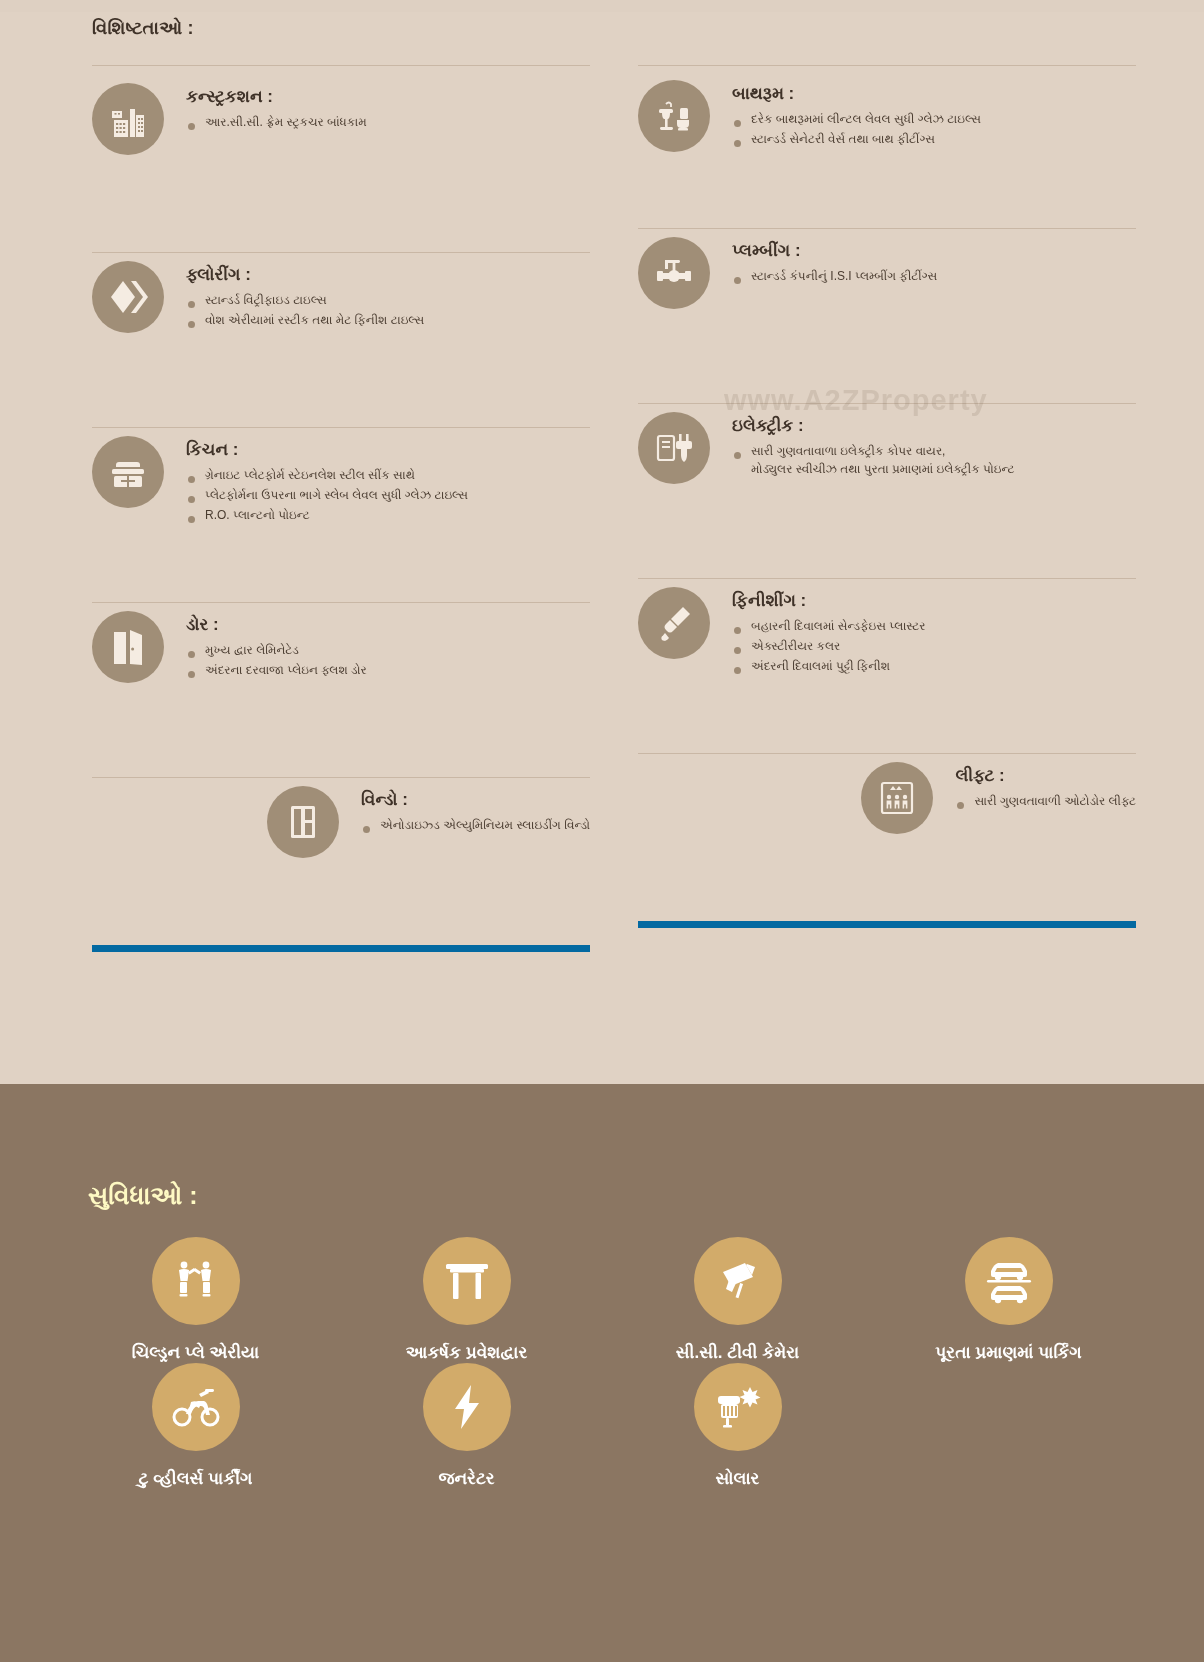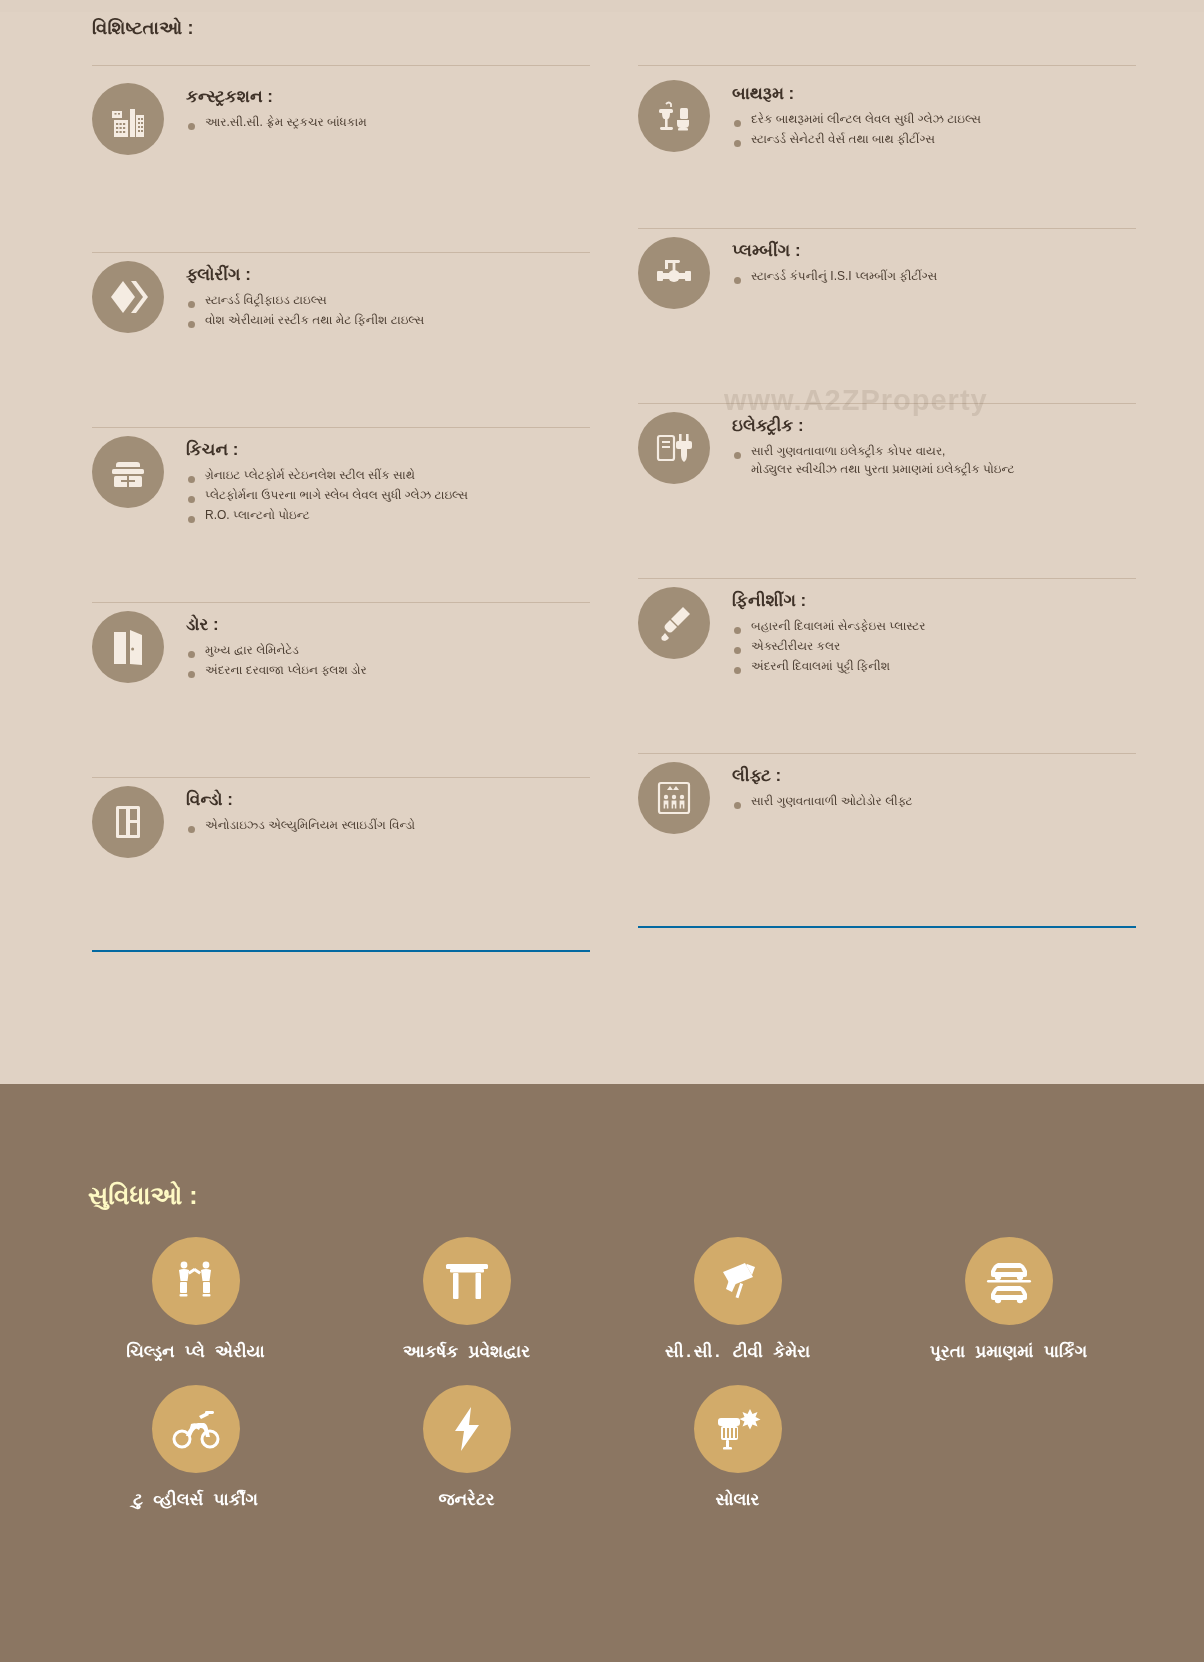--- a/index.html
+++ b/index.html
@@ -36,21 +36,21 @@
   }
   .spec-col{display:flex;flex-direction:column;}
   .spec-row{
     display:flex;
     align-items:flex-start;
     min-height:175px;
     border-top:1px solid #c9b7a5;
     padding-top:8px;
     box-sizing:border-box;
   }
-  .spec-row.last-rule{border-bottom:2px solid #0369a1;}
+  .spec-row.last-rule{border-bottom:7px solid #0369a1;justify-content:flex-end;}
   .spec-col.right .spec-row:first-child{padding-top:14px;min-height:163px;}
   .spec-col.left .spec-row:first-child{padding-top:17px;min-height:187px;}
 
   .badge{
     flex:0 0 auto;
     width:72px;height:72px;border-radius:50%;
     background:#a08e77;
     display:flex;align-items:center;justify-content:center;
     margin-right:22px;
   }
@@ -95,22 +95,20 @@
     font-size:25px;
     font-weight:bold;
     color:#fef9c3;
     padding:76px 0 0 88px;
   }
   .amen-grid{
     display:grid;
     grid-template-columns:repeat(4,1fr);
     padding:0 60px 0 60px;
     margin-top:26px;
-    row-gap:22px;
-    font-family:Liberation Mono, monospace;
   }
   .amen-item{
     display:flex;
     flex-direction:column;
     align-items:center;
     justify-content:flex-start;
   }
   .amen-circle{
     width:88px;height:88px;border-radius:50%;
     background:#d2ab6a;

